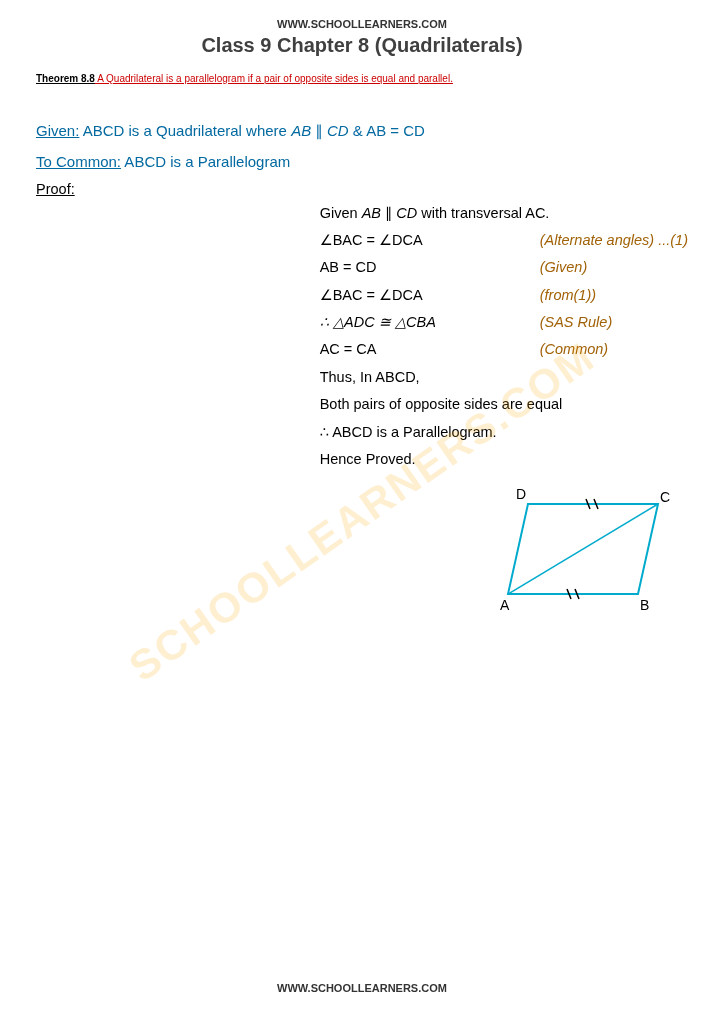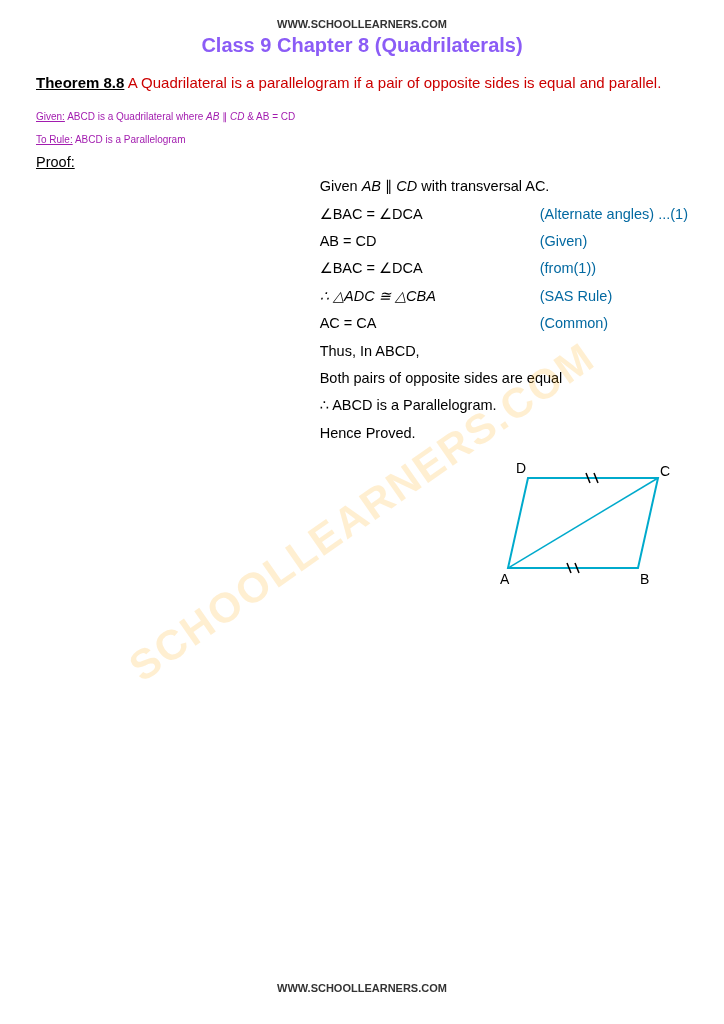--- a/index.html
+++ b/index.html
@@ -44,47 +44,48 @@
       font-family: Arial, sans-serif;
       color: #333;
       margin-bottom: 4px;
       font-weight: 600;
     }
 
     .page-title {
       text-align: center;
       font-size: 20px;
       font-weight: bold;
-      color: #8b5cf6;
+      color: #404040;
       margin-bottom: 14px;
       font-family: Arial, sans-serif;
     }
 
     .theorem-line {
-      font-size: 15px;
+      font-size: 10px;
       line-height: 1.55;
-      margin-bottom: 14px;
+      margin-bottom: 31px;
       color: #cc0000;
       font-family: Arial, sans-serif;
       font-weight: normal;
+      text-decoration: underline;
     }
 
     .theorem-label {
       font-weight: bold;
       text-decoration: underline;
       color: #000;
       font-family: Arial, sans-serif;
     }
 
     .section {
-      font-size: 10px;
+      font-size: 15px;
       line-height: 1.7;
       margin-bottom: 6px;
       font-family: Arial, sans-serif;
-      color: #a21caf;
+      color: #0369a1;
     }
 
     .section-label {
       text-decoration: underline;
       font-weight: normal;
     }
 
     .proof-area {
       display: flex;
       flex-direction: column;
@@ -112,22 +113,23 @@
       display: flex;
       align-items: baseline;
     }
 
     .proof-line .stmt {
       min-width: 210px;
       display: inline-block;
     }
 
     .proof-line .reason {
-      color: #0369a1;
+      color: #a16207;
       margin-left: 10px;
+      font-style: italic;
     }
 
     .italic { font-style: italic; }
 
     .proof-header {
       font-size: 14.5px;
       font-family: Arial, sans-serif;
       text-decoration: underline;
       margin-bottom: 4px;
       margin-top: 0;
@@ -160,21 +162,21 @@
 
   <div class="theorem-line">
     <span class="theorem-label">Theorem 8.8</span><span> A Quadrilateral is a parallelogram if a pair of opposite sides is equal and parallel.</span>
   </div>
 
   <div class="section">
     <span class="section-label">Given:</span><span> ABCD is a Quadrilateral where <em>AB</em> ∥ <em>CD</em> &amp; AB = CD</span>
   </div>
 
   <div class="section">
-    <span class="section-label">To Rule:</span><span> ABCD is a Parallelogram</span>
+    <span class="section-label">To Common:</span><span> ABCD is a Parallelogram</span>
   </div>
 
   <div class="proof-header">Proof:</div>
 
   <div class="proof-area">
     <div class="proof-text">
 
       <div class="proof-line">
         <span class="stmt">Given <em>AB</em> ∥ <em>CD</em> with transversal AC.</span>
       </div>

